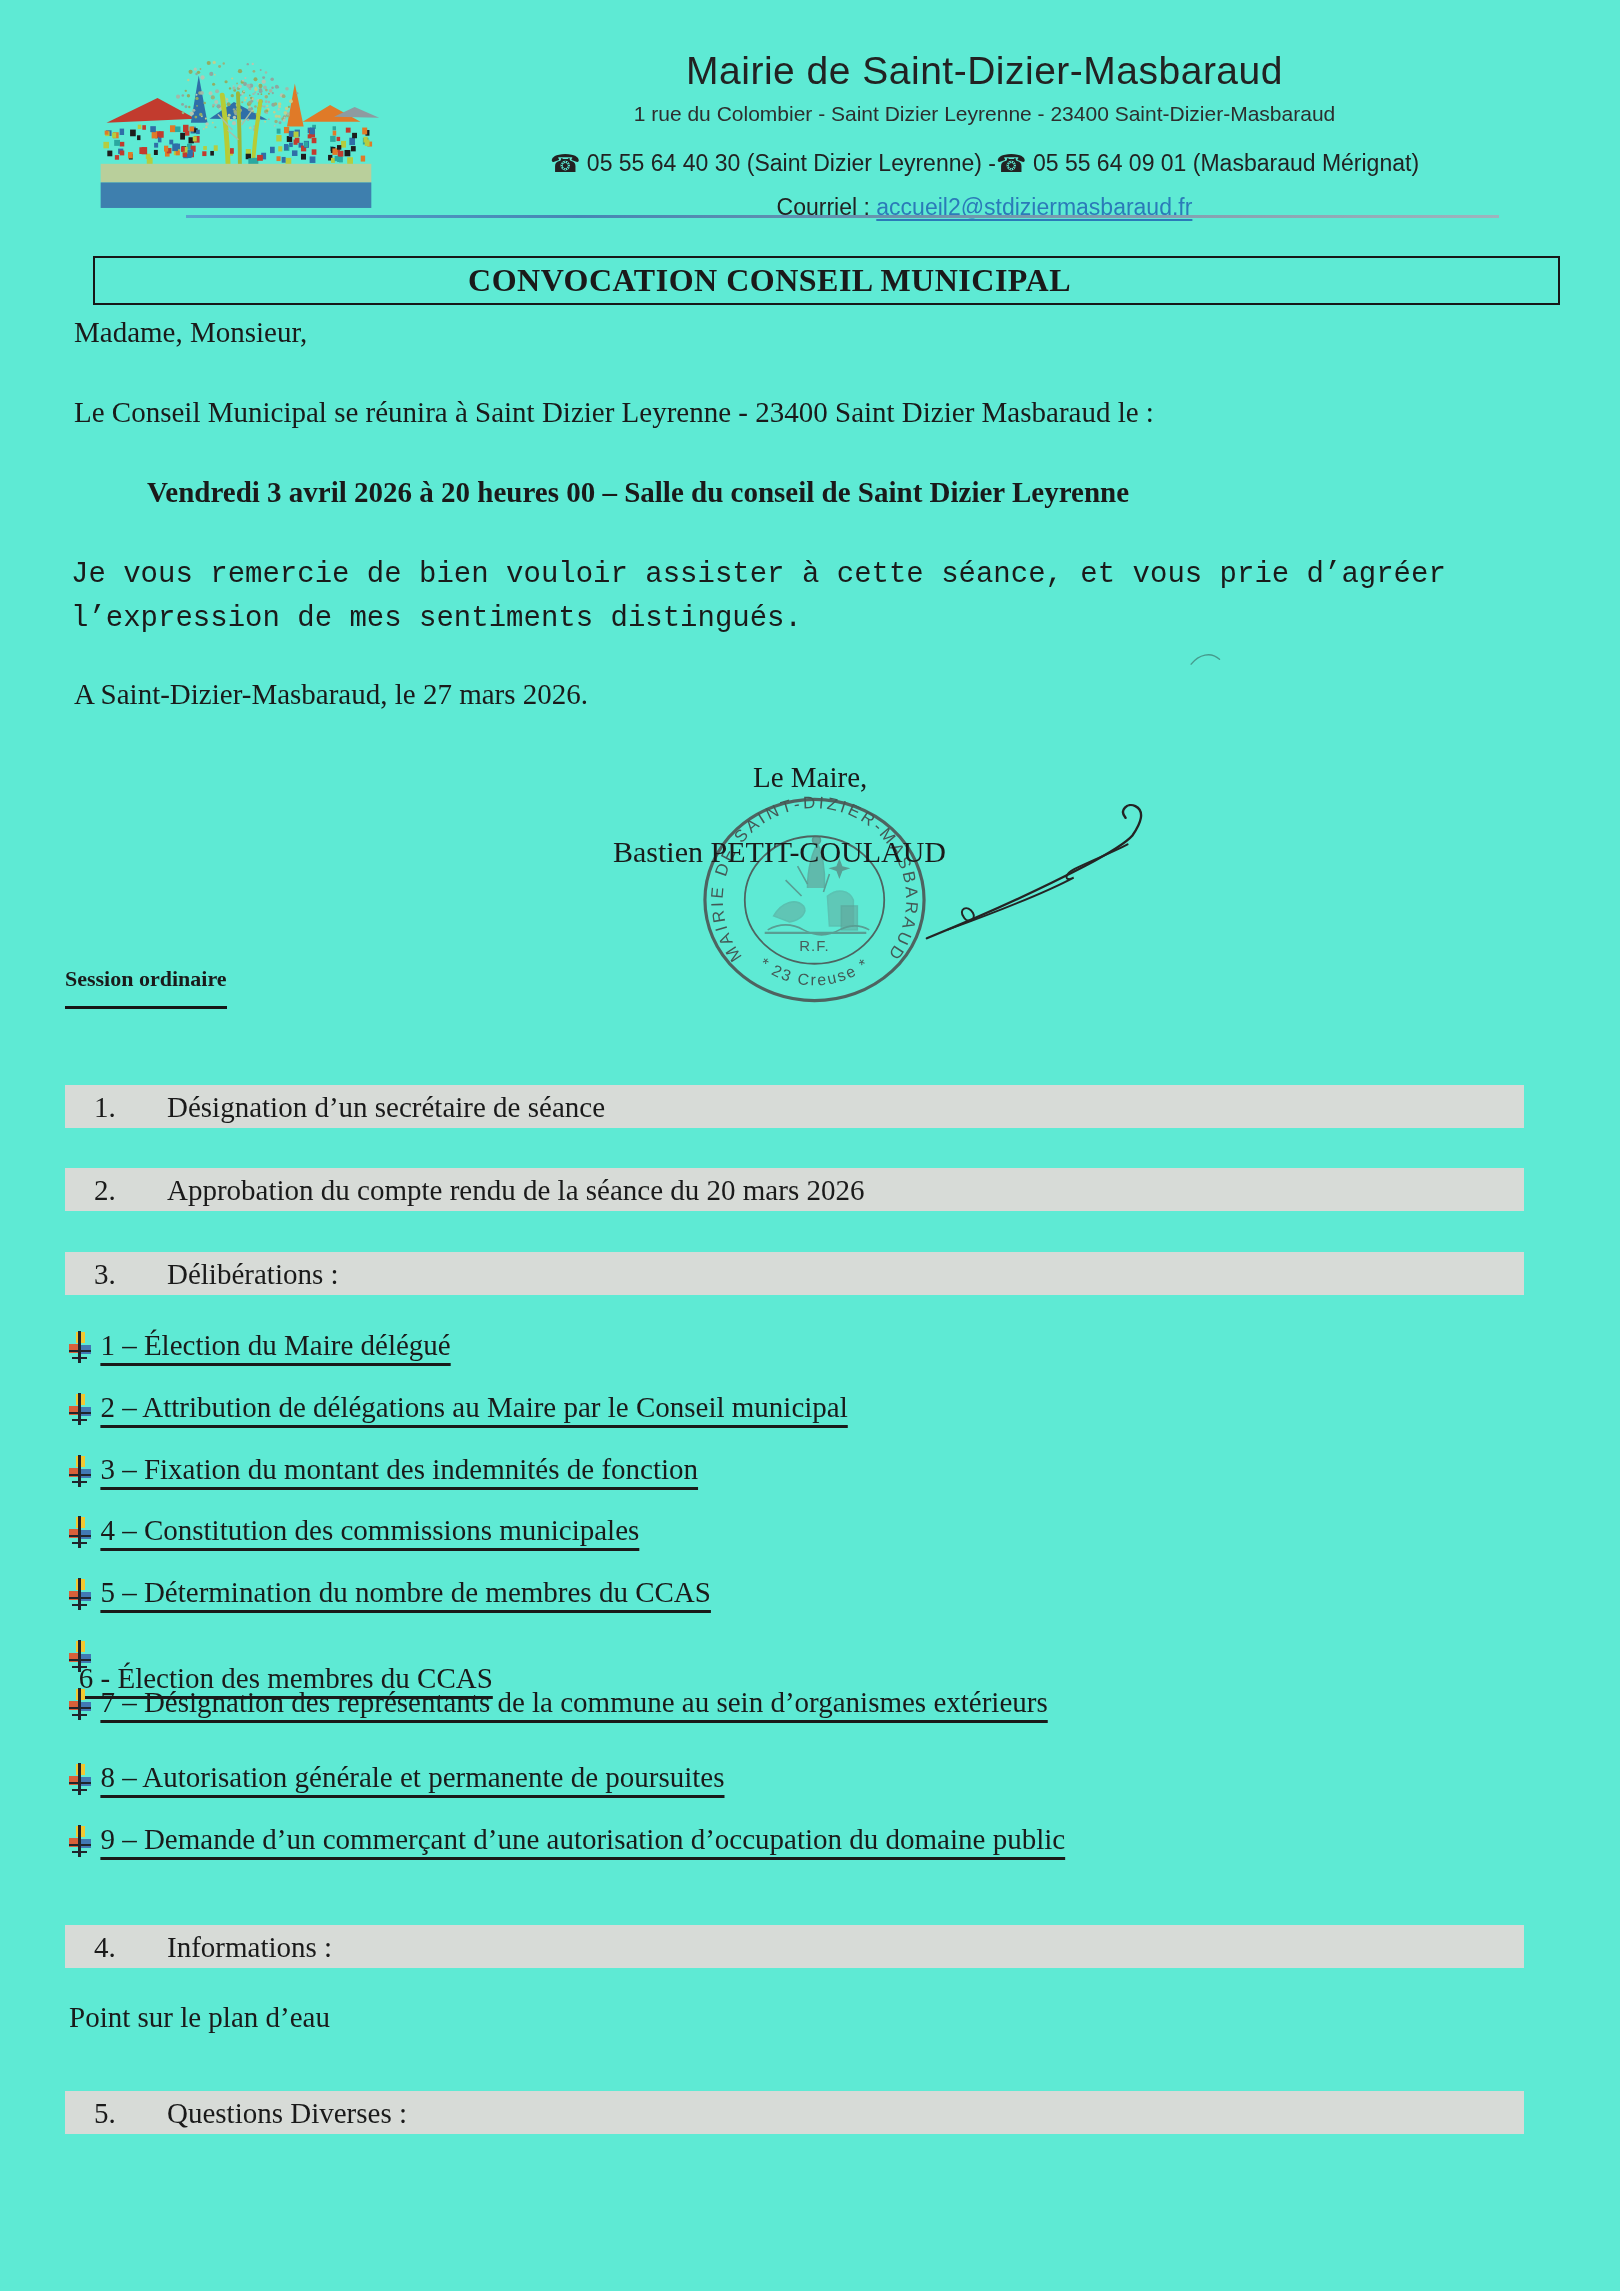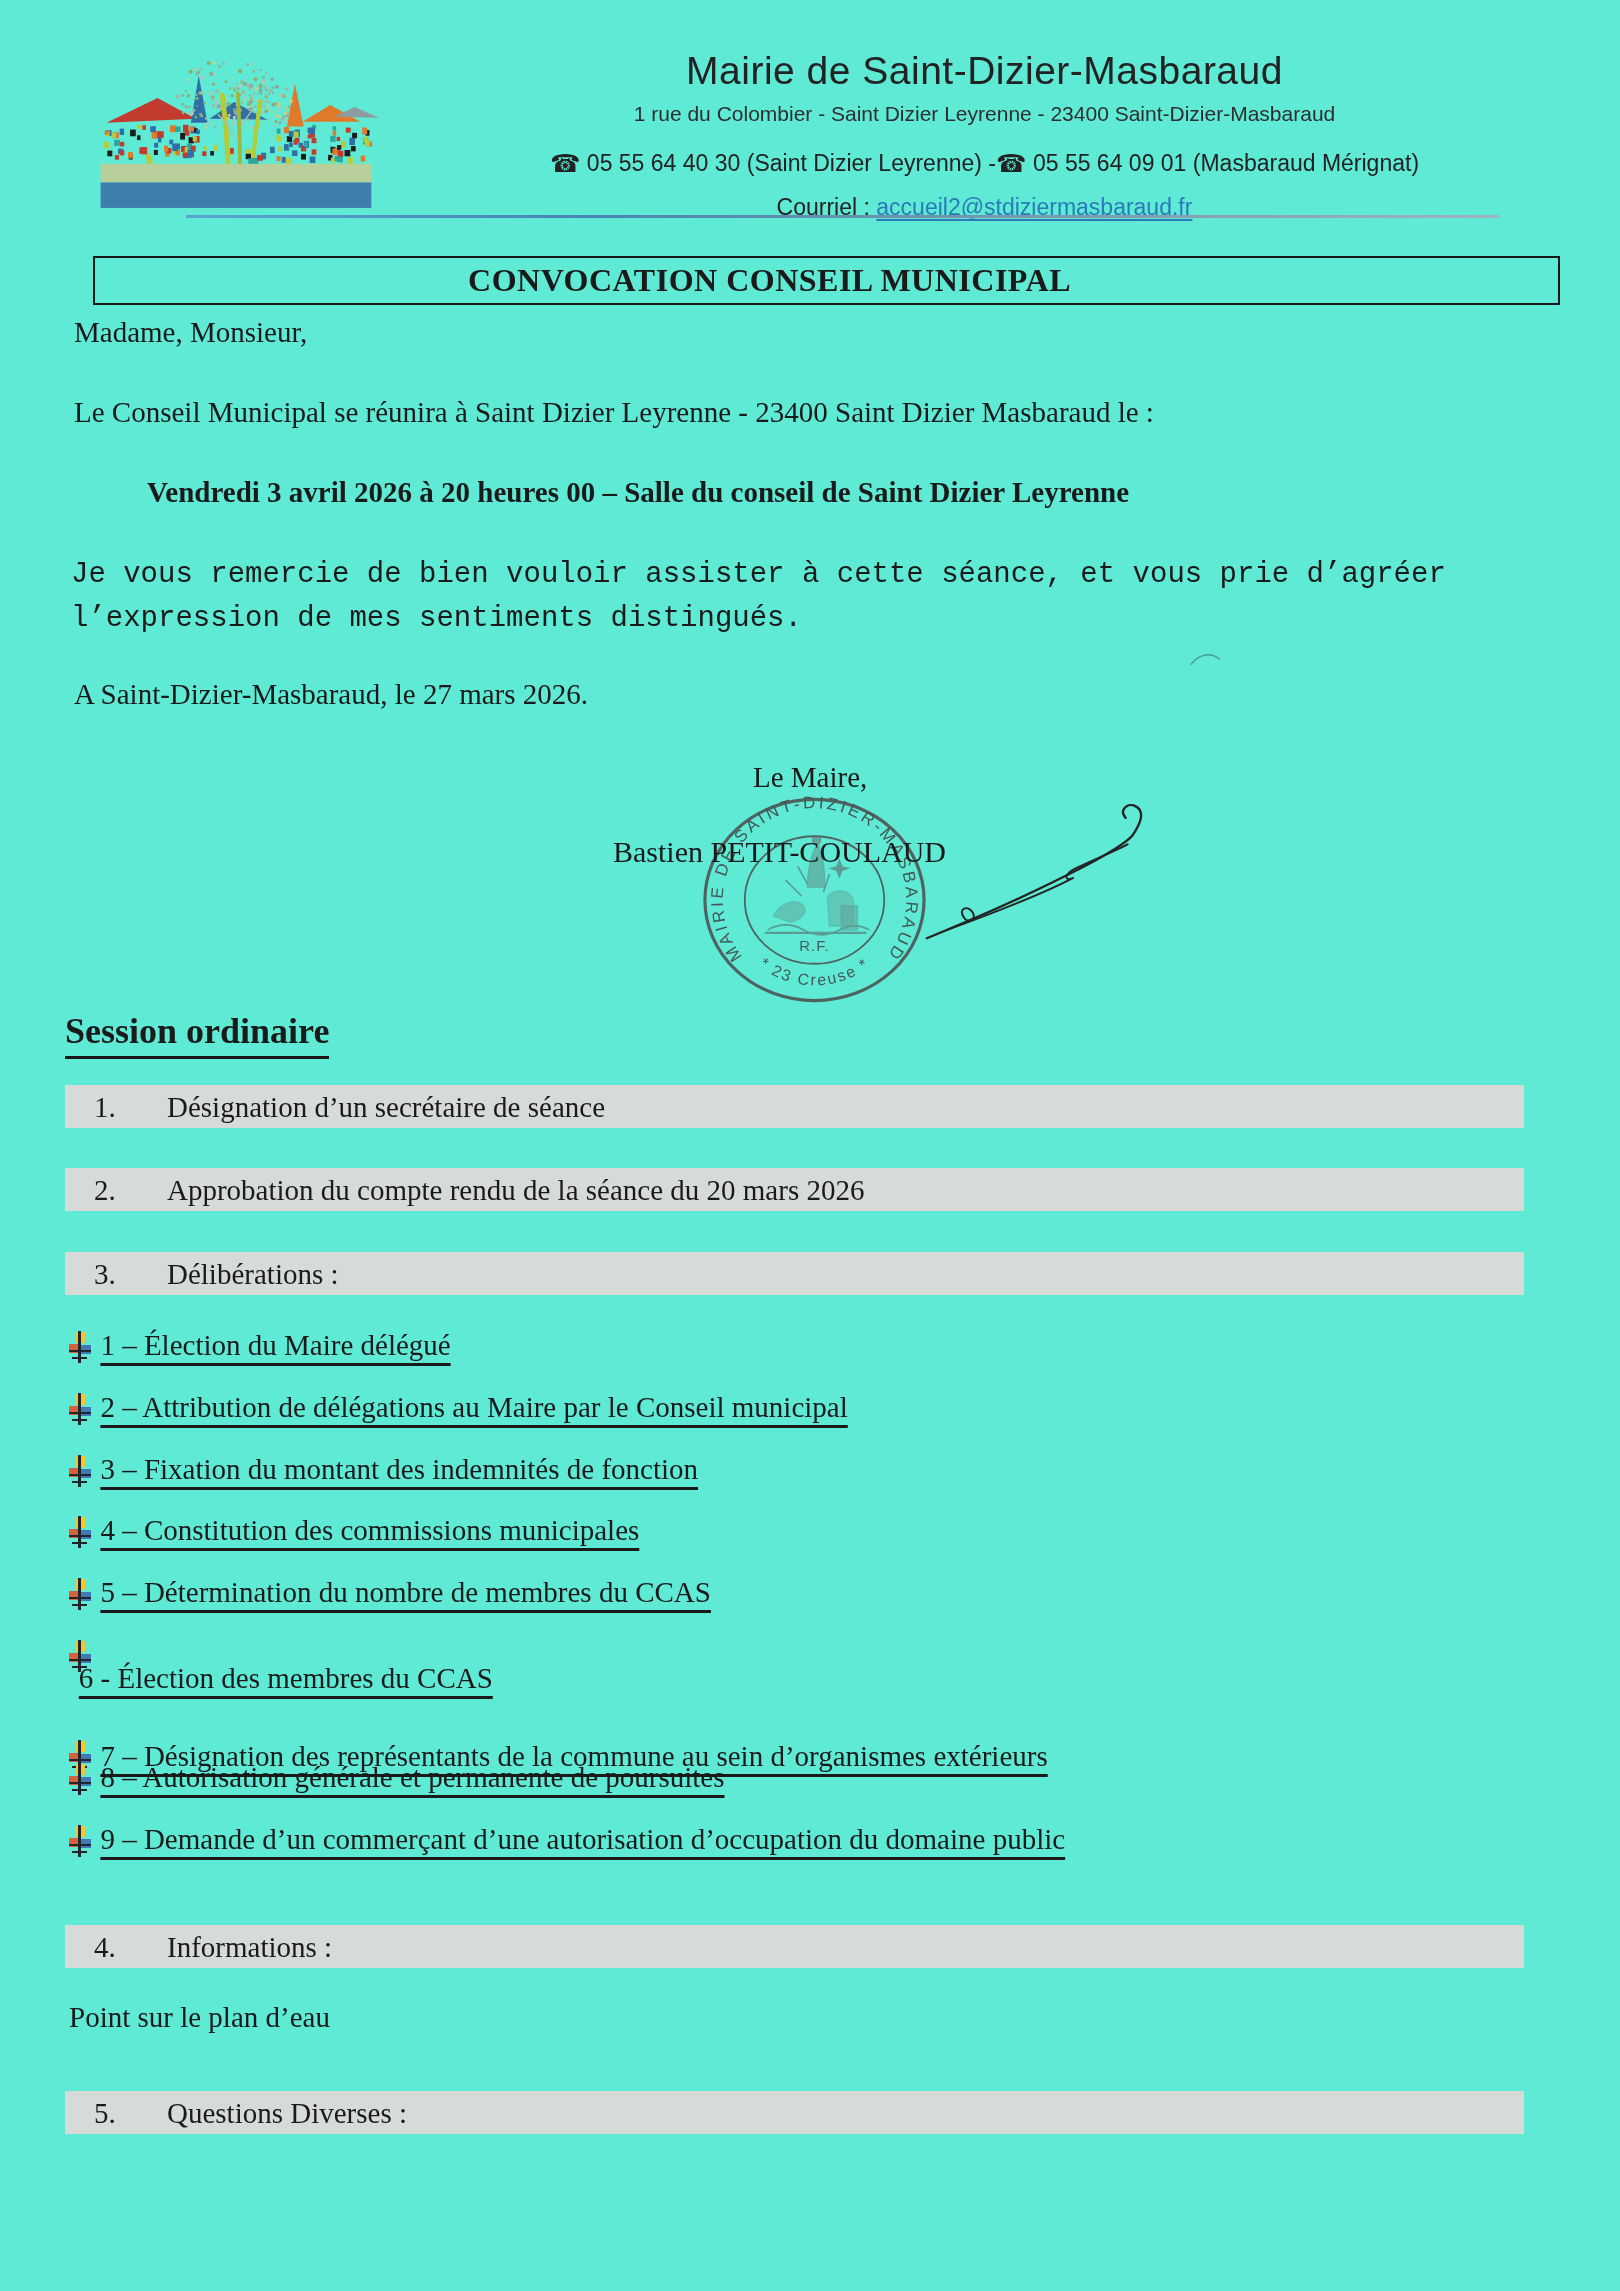--- a/index.html
+++ b/index.html
@@ -33,32 +33,32 @@
   .intro      { left:74px; top:396px; font-size:29px; }
   .meeting    { left:147px; top:476px; font-size:29px; font-weight:bold;text-align:right; }
   .thanks     { left:71px; top:553px; width:1421px; font-size:29px; line-height:44px;font-family:Liberation Mono, monospace; }
   .place-date { left:74px; top:678px; font-size:29px; }
   .sig-title  { left:753px; top:761px; font-size:29px; z-index:3; }
   .signatory  { left:613px; top:835px; font-size:30px; z-index:3; }
   .stamp-svg     { left:690px; top:788px; width:249px; height:225px; z-index:2; opacity:.85; }
   .signature-svg { left:921px; top:627px; width:323px; height:323px; z-index:1; }
 
   
-  .session-heading { left:65px; top:1010px; font-size:36px; font-weight:bold;
-                     border-bottom:3.4px solid #161616; padding-bottom:4px; }
+  .session-heading { left:65px; top:966px; font-size:22px; font-weight:bold;
+                     border-bottom:3.4px solid #161616; padding-bottom:14px; }
   .agenda-row { left:65px; width:1459px; height:43px; background:#d7dbd7; font-size:29px; }
   .agenda-row .num   { position:absolute; left:29px; line-height:44px; }
   .agenda-row .label { position:absolute; left:102px; line-height:44px; }
   .row-1 { top:1085px; } .row-2 { top:1168px; } .row-3 { top:1252px; }
   .row-4 { top:1925px; } .row-5 { top:2091px; }
 
   .delib { left:69px; height:41px; display:flex; align-items:flex-start; }
   .d-0 { top:1329px; } .d-1 { top:1391px; } .d-2 { top:1453px; }
   .d-3 { top:1514px; } .d-4 { top:1576px; } .d-5 { top:1638px;flex-direction:column; }
-  .d-6 { top:1732px;align-items:flex-end; } .d-7 { top:1761px; } .d-8 { top:1823px; }
+  .d-6 { top:1686px; } .d-7 { top:1761px; } .d-8 { top:1823px; }
   .delib-text { font-size:29px; margin-left:9.8px;
                 text-decoration:underline; text-decoration-thickness:2.5px; text-underline-offset:7.8px; }
 
   
   .bullet-icon { position:relative; width:21.6px; height:33px; flex:0 0 21.6px; margin-top:2px; }
   .bullet-icon i { position:absolute; display:block; }
   .b-y  { left:6.9px;  top:1px;  width:8.8px;  height:10.8px; background:#f2c832; }
   .b-r  { left:0px;  top:12.7px; width:9.8px; height:9.8px; background:#d8603a; }
   .b-b  { left:9.8px; top:13.7px; width:11.8px; height:9.8px; background:#4179b4; }
   .b-v  { left:8.8px;  top:0px;  width:3.4px; height:32px; background:#20242b; }

